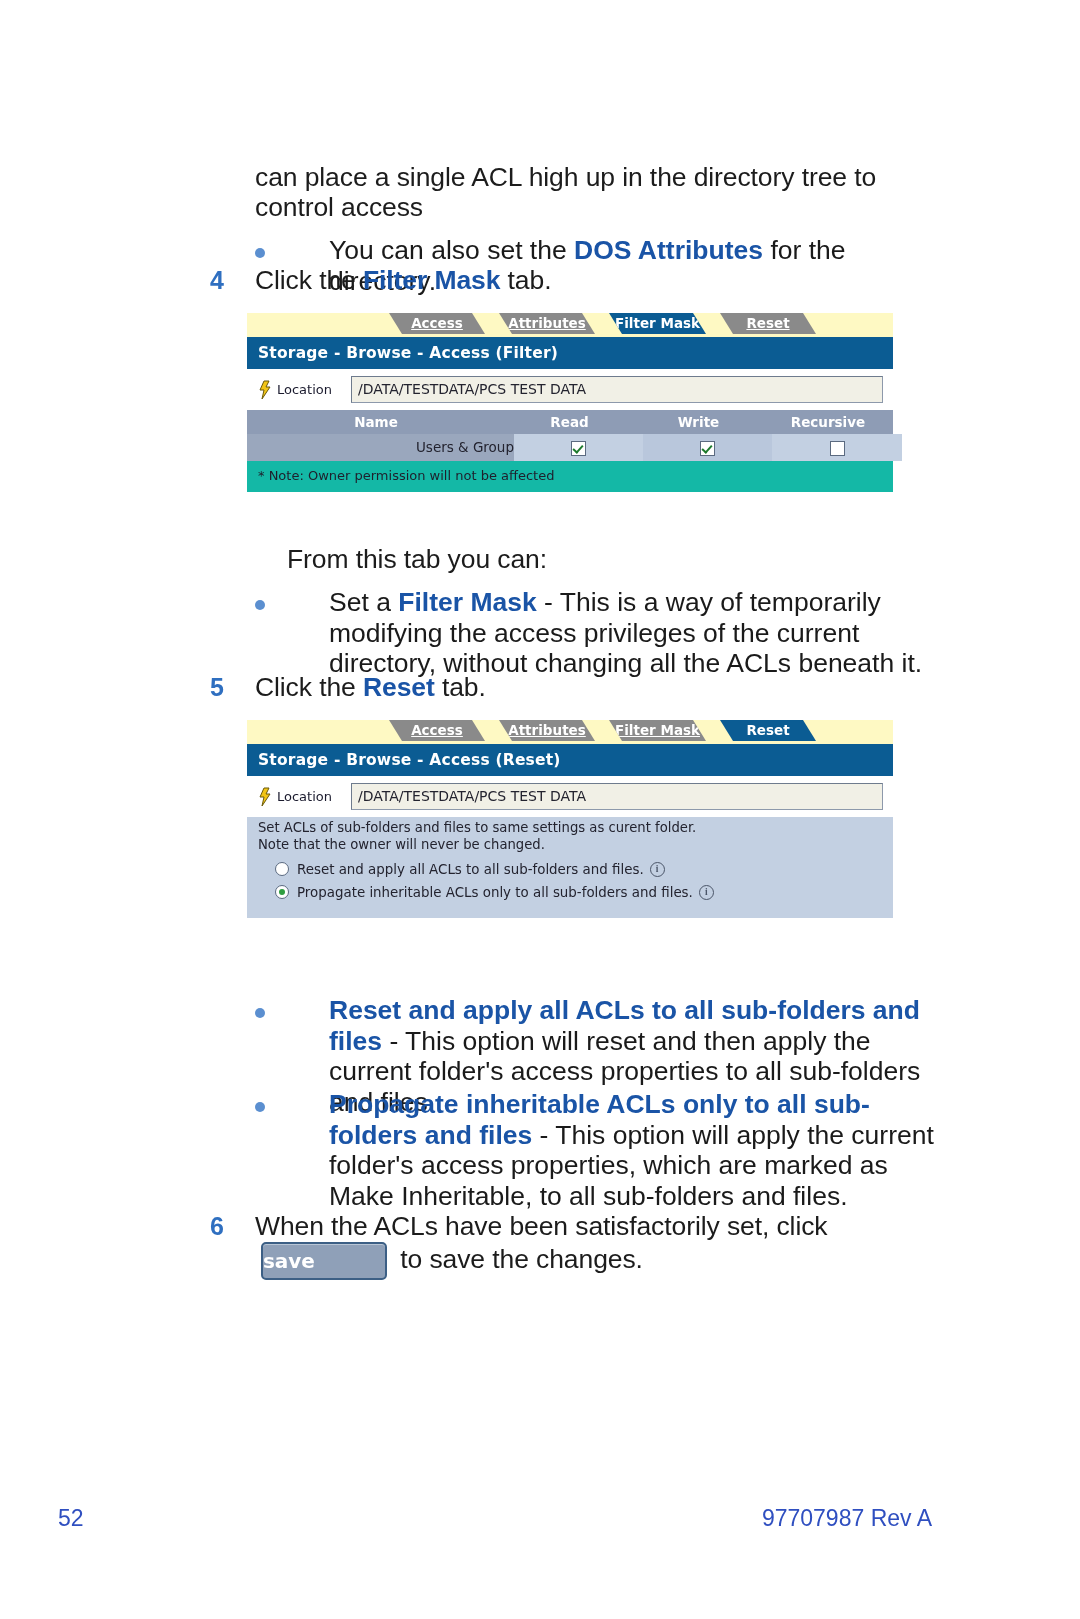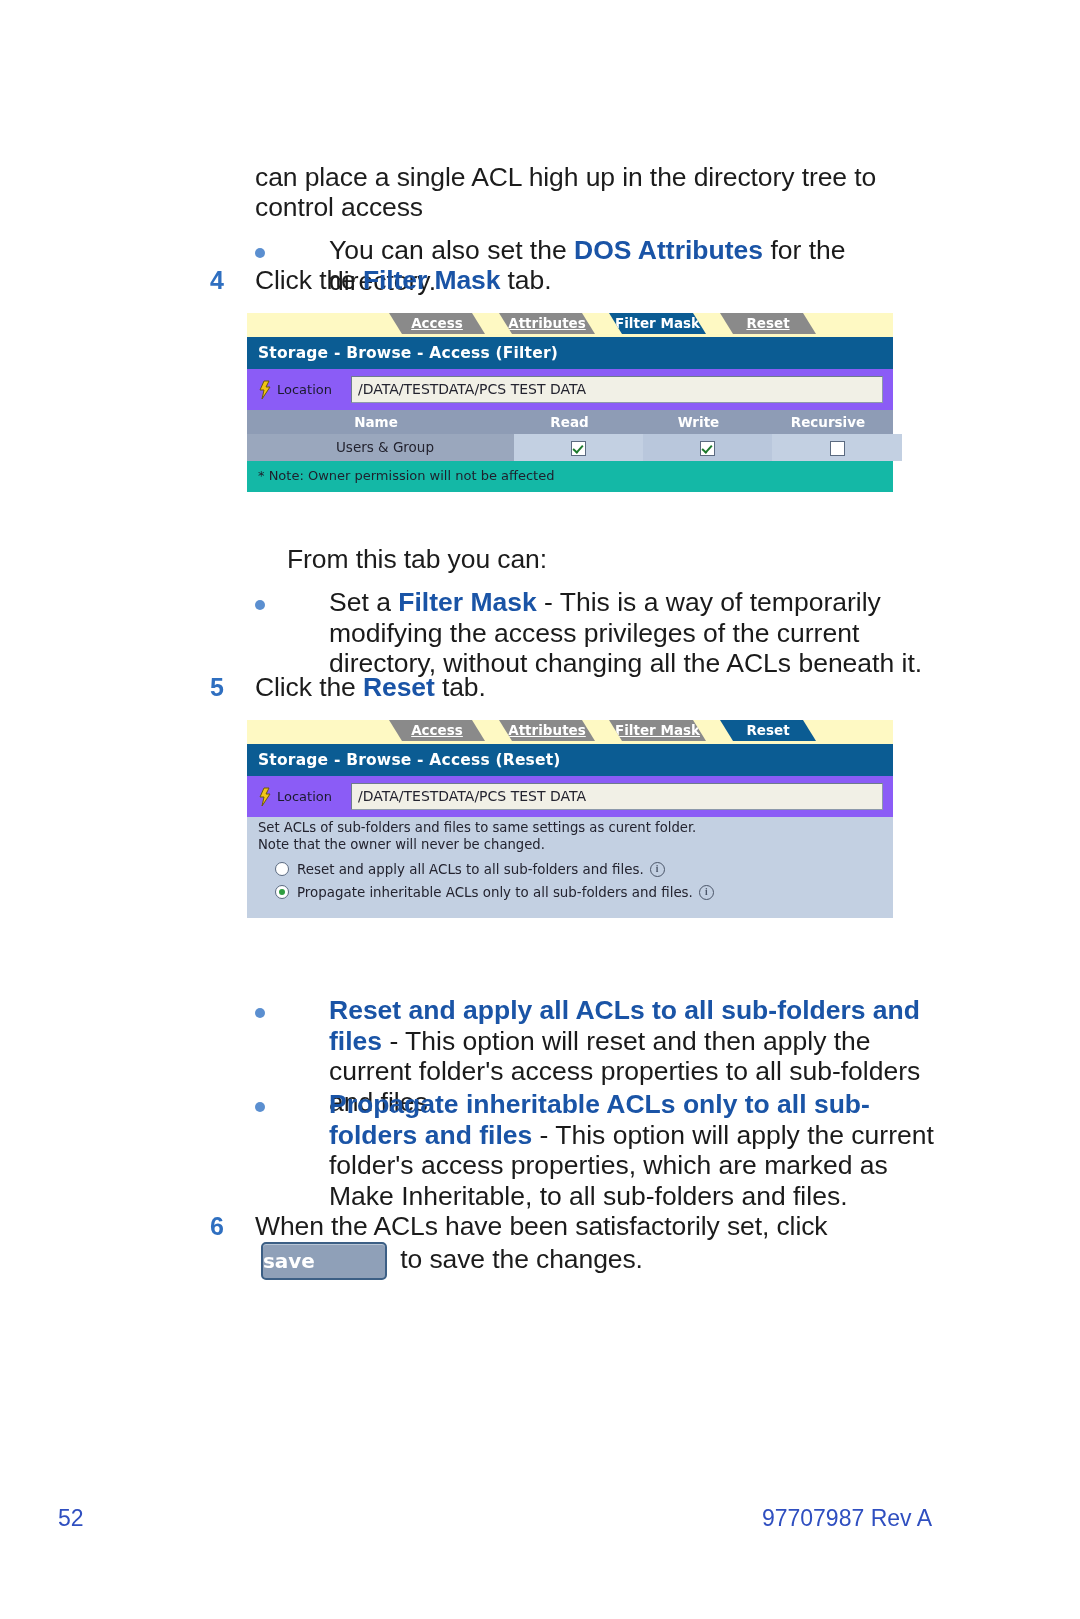--- a/index.html
+++ b/index.html
@@ -104,21 +104,21 @@
 
   .shot-body {
     background: #c3d0e2;
     padding: 0;
   }
 
   .loc-row {
     display: flex;
     align-items: center;
     padding: 7px 10px 7px 10px;
-    background: #8b5cf6;
+    background: #ffffff;
   }
   .loc-icon {
     width: 18px;
     height: 20px;
     position: relative;
     margin-right: 2px;
     flex: 0 0 auto;
   }
   .loc-icon svg { display: block; }
   .loc-label {
@@ -168,21 +168,21 @@
     font-size: 13.5px;
     color: #23232f;
     text-align: center;
     padding: 5px 0;
   }
   .col-name   { width: 258px; flex: 0 0 258px; }
   .col-read   { width: 129px; flex: 0 0 129px; }
   .col-write  { width: 129px; flex: 0 0 129px; }
   .col-recur  { width: 130px; flex: 0 0 130px; }
 
-  .perm-row .col-name  { background: #9aa7bd; text-align: center; padding-left: 9px; }
+  .perm-row .col-name  { background: #9aa7bd; text-align: right; padding-left: 9px; }
   .perm-row .col-read  { background: #c3d0e2; }
   .perm-row .col-write { background: #b9c7dc; }
   .perm-row .col-recur { background: #c3d0e2; }
 
   .cbx {
     display: inline-block;
     width: 13px;
     height: 13px;
     background: #ffffff;
     border: 1px solid #5b6a80;

